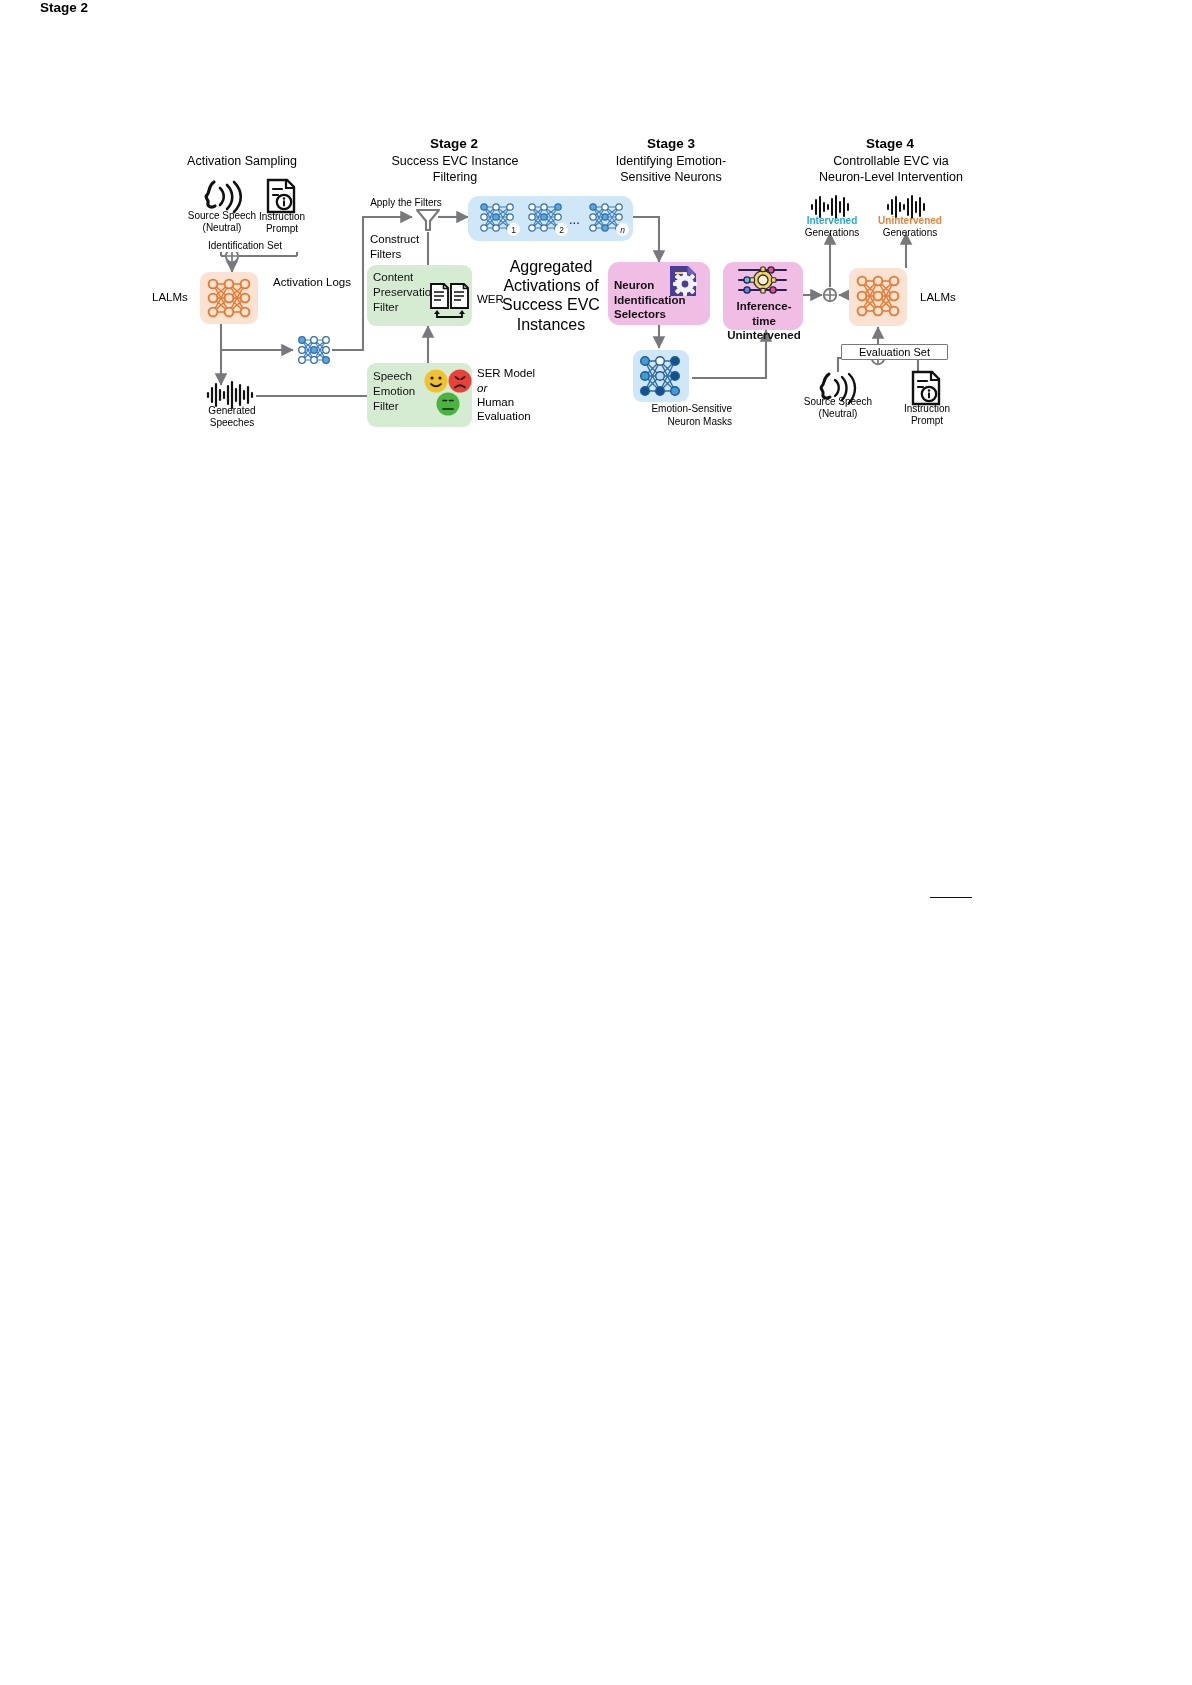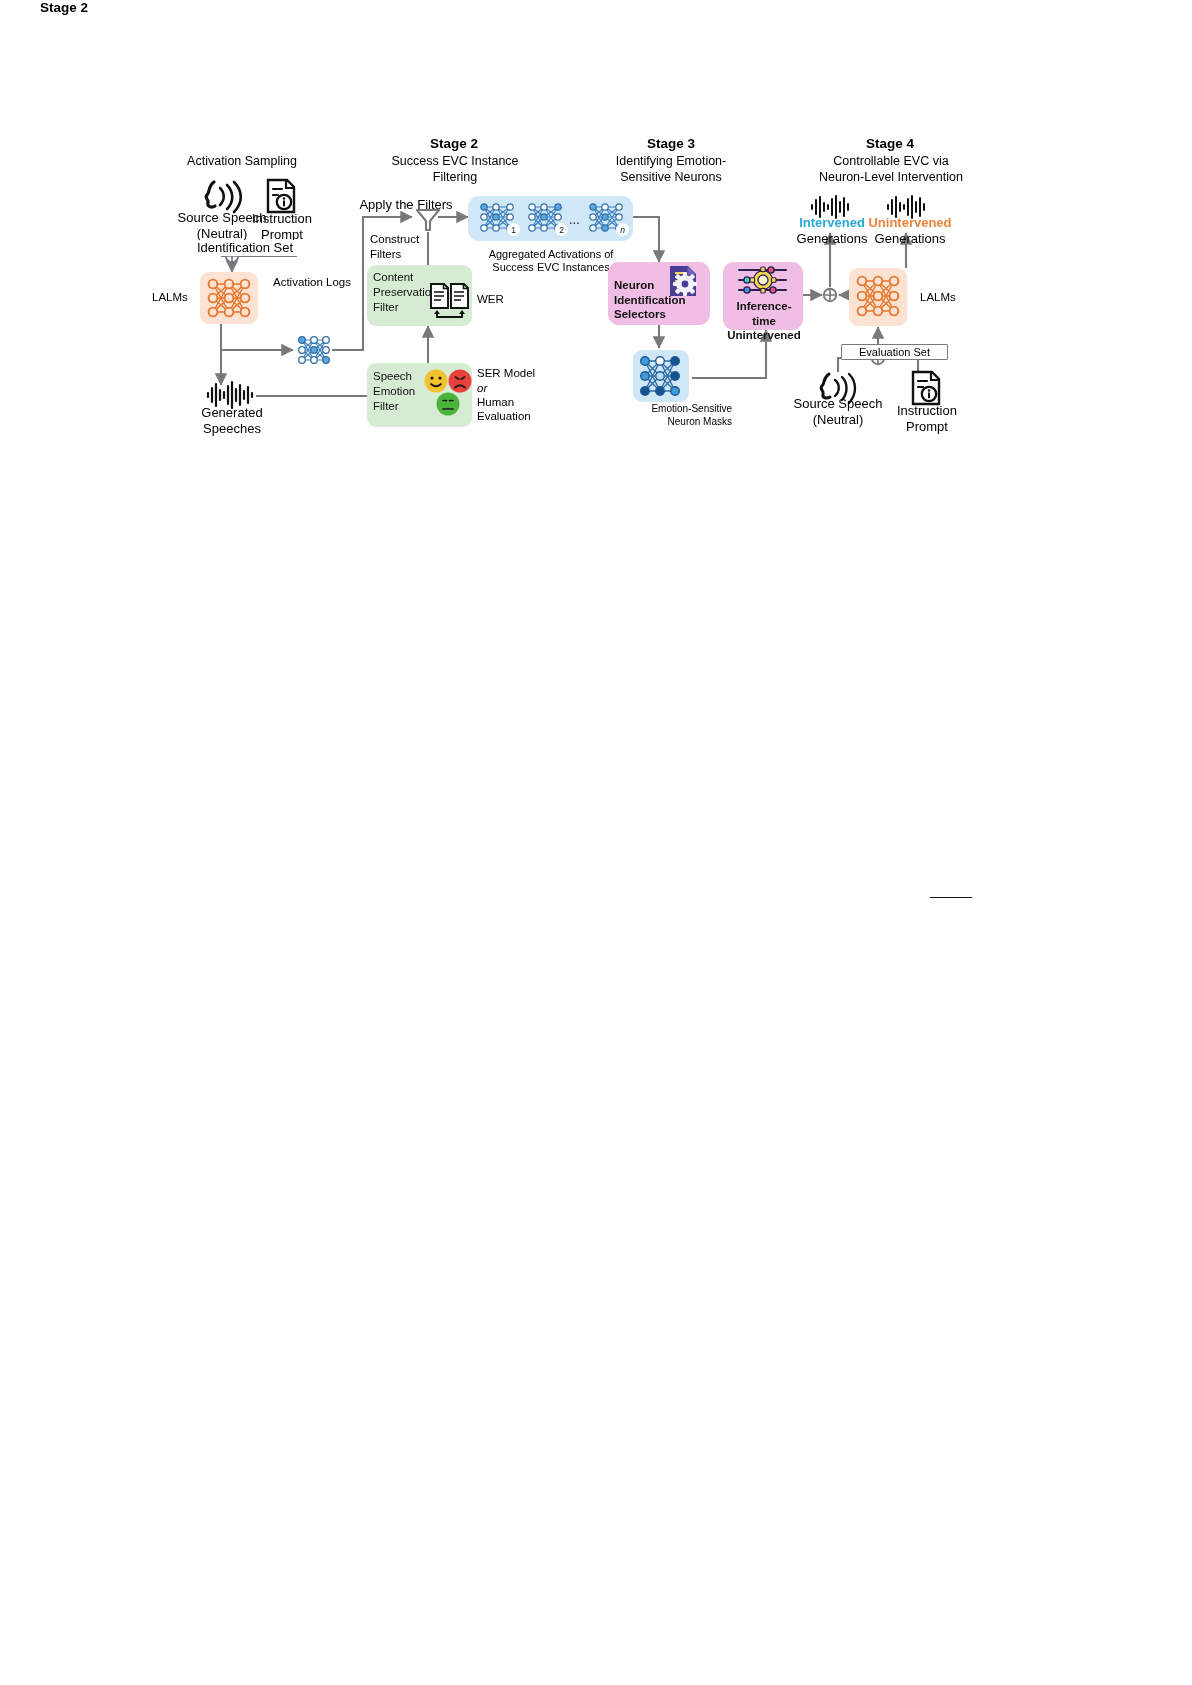--- a/index.html
+++ b/index.html
@@ -2,21 +2,21 @@
 <html><head>
 <meta charset="utf-8">
 <style>
   html,body{margin:0;padding:0;background:#ffffff;}
   body{width:1192px;height:1685px;position:relative;
        font-family:"Liberation Sans","DejaVu Sans",sans-serif;color:#000;}
   #canvas{position:absolute;left:0;top:0;width:1192px;height:1685px;}
   .abs{position:absolute;}
   .ttl{font-weight:bold;font-size:13.5px;text-align:center;line-height:1.22;}
   .sub{font-size:12.5px;text-align:center;line-height:1.25;}
-  .lbl{font-size:13px;text-align:center;line-height:1.2;}
+  .lbl{font-size:10px;text-align:center;line-height:1.2;}
   .lblL{font-size:11.5px;line-height:1.28;}
   .bold{font-weight:normal;}
   .ital{font-style:italic;}
   svg{overflow:visible;}
   .panel-blue{background:#cfe7f7;border-radius:11px;}
   .panel-green{background:#d6ecd2;border-radius:9px;}
   .panel-pink{background:#f0bde4;border-radius:11px;}
   .panel-orange{background:#fbe2d3;border-radius:9px;}
   .panel-lblue{background:#cfe7f7;border-radius:9px;}
   .pinkbox-txt{font-weight:bold;font-size:11.5px;line-height:1.28;color:#111;}
@@ -311,21 +311,21 @@
           <circle cx="19" cy="16" r="3.2" fill="#5aa6dd"></circle>
           <circle cx="33" cy="16" r="3.2" fill="#fff"></circle>
         <circle cx="7" cy="27" r="3.2" fill="#fff"></circle>
           <circle cx="19" cy="27" r="3.2" fill="#5aa6dd"></circle>
           <circle cx="33" cy="27" r="3.2" fill="#fff"></circle>
       </g>
     </svg>
     <div class="badge" style="left:30px;top:22px;font-style:italic;">n</div>
   </div>
 
-  <div class="abs lbl" style="left:478px;top:248px;width:146px;font-size:11px;">
+  <div class="abs lbl" style="left:478px;top:257px;width:146px;font-size:16px;">
     <div>Aggregated Activations of</div>
     <div>
       <span class="bold">Success</span><span> EVC Instances</span>
     </div>
   </div>
 
   <div class="abs panel-pink" style="left:608px;top:262px;width:102px;height:63px;"></div>
   <svg class="abs" style="left:666px;top:264px;width:34px;height:36px;">
     <path d="M4,2 L22,2 L30,10 L30,32 L4,32 Z" fill="#4a3d96"></path>
     <path d="M21.5,2 L21.5,10.5 L30,10.5" fill="#6f62bd"></path>

